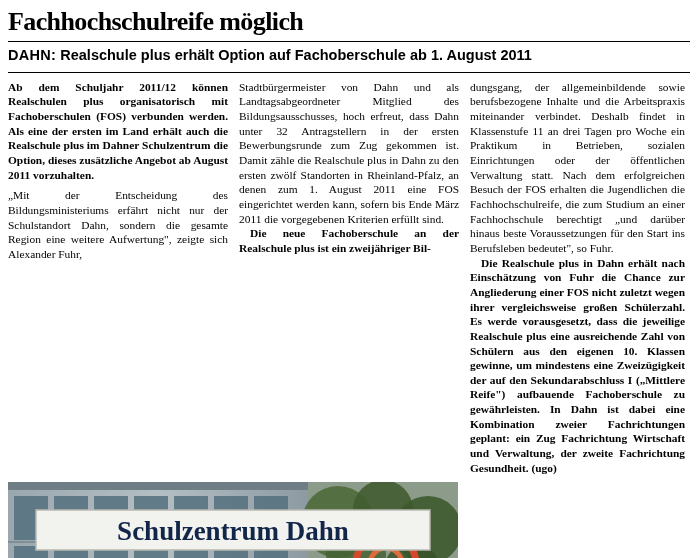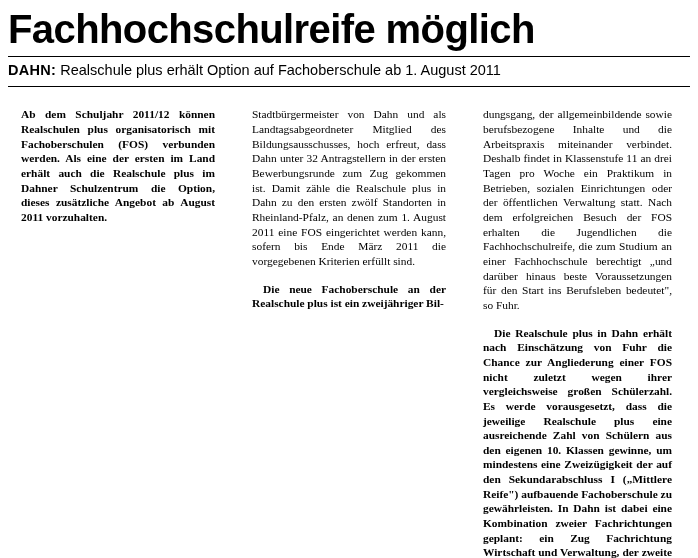--- a/index.html
+++ b/index.html
@@ -16,22 +16,22 @@
     position: relative;
     overflow: hidden;
   }
   .page {
     width: 698px;
     height: 558px;
     padding: 6px 8px 0 8px;
     position: relative;
   }
   .headline {
-    font-family: Liberation Sans, sans-serif;
-    font-size: 40px;
+    font-family: Liberation Serif, serif;
+    font-size: 26px;
     font-weight: bold;
     letter-spacing: -0.6px;
     line-height: 1.05;
     margin: 2px 0 6px 0;
     white-space: nowrap;
   }
   .rule {
     border: none;
     border-top: 1.5px solid #000;
     margin: 0 0 5px 0;
@@ -42,41 +42,41 @@
     line-height: 1.2;
     margin: 0 0 7px 0;
     white-space: nowrap;
   }
   .subhead .dahn {
     font-weight: bold;
     letter-spacing: 0.3px;
     margin-top: 8px;
   }
   .subhead .sub-text {
-    font-weight: normal;
+    font-weight: bold;
   }
   .rule2 {
     border: none;
     border-top: 1.5px solid #000;
     margin: 0 0 7px 0;
   }
   .columns {
     display: flex;
     gap: 11px;
     align-items: flex-start;
   }
   .col {
     width: 220px;
     font-size: 11.4px;
     line-height: 1.285;
     text-align: justify;
     hyphens: auto;
   }
   .col p {
-    margin: 13px;
+    margin: 0;
   }
   .col p.indent {
     text-indent: 11px;
     font-weight: bold;
   }
   .lead {
     font-weight: bold;
   }
   .photo-wrap {
     margin-top: 7px;
@@ -112,20 +112,21 @@
     <span class="sub-text">Realschule plus erhält Option auf Fachoberschule ab 1. August 2011</span>
   </div>
 
   <hr class="rule2">
 
   <div class="columns">
 
     <div class="col colblock-left">
       <p class="lead">Ab dem Schuljahr 2011/12 können Realschulen plus organisatorisch mit Fachoberschulen (FOS) verbunden werden. Als eine der ersten im Land erhält auch die Realschule plus im Dahner Schulzentrum die Option, dieses zusätzliche Angebot ab August 2011 vorzuhalten.</p>
       <p style="height:6px"></p>
+      <p>„Mit der Entscheidung des Bildungsministeriums erfährt nicht nur der Schulstandort Dahn, sondern die gesamte Region eine weitere Aufwertung", zeigte sich Alexander Fuhr,</p>
     </div>
 
     <div class="col">
       <p>Stadtbürgermeister von Dahn und als Landtagsabgeordneter Mitglied des Bildungsausschusses, hoch erfreut, dass Dahn unter 32 Antragstellern in der ersten Bewerbungsrunde zum Zug gekommen ist. Damit zähle die Realschule plus in Dahn zu den ersten zwölf Standorten in Rheinland-Pfalz, an denen zum 1. August 2011 eine FOS eingerichtet werden kann, sofern bis Ende März 2011 die vorgegebenen Kriterien erfüllt sind.</p>
       <p class="indent">Die neue Fachoberschule an der Realschule plus ist ein zweijähriger Bil-</p>
     </div>
 
     <div class="col col3">
       <p>dungsgang, der allgemeinbildende sowie berufsbezogene Inhalte und die Arbeitspraxis miteinander verbindet. Deshalb findet in Klassenstufe 11 an drei Tagen pro Woche ein Praktikum in Betrieben, sozialen Einrichtungen oder der öffentlichen Verwaltung statt. Nach dem erfolgreichen Besuch der FOS erhalten die Jugendlichen die Fachhochschulreife, die zum Studium an einer Fachhochschule berechtigt „und darüber hinaus beste Voraussetzungen für den Start ins Berufsleben bedeutet", so Fuhr.</p>
       <p class="indent">Die Realschule plus in Dahn erhält nach Einschätzung von Fuhr die Chance zur Angliederung einer FOS nicht zuletzt wegen ihrer vergleichsweise großen Schülerzahl. Es werde vorausgesetzt, dass die jeweilige Realschule plus eine ausreichende Zahl von Schülern aus den eigenen 10. Klassen gewinne, um mindestens eine Zweizügigkeit der auf den Sekundarabschluss I („Mittlere Reife") aufbauende Fachoberschule zu gewährleisten. In Dahn ist dabei eine Kombination zweier Fachrichtungen geplant: ein Zug Fachrichtung Wirtschaft und Verwaltung, der zweite Fachrichtung Gesundheit. (ugo)</p>

